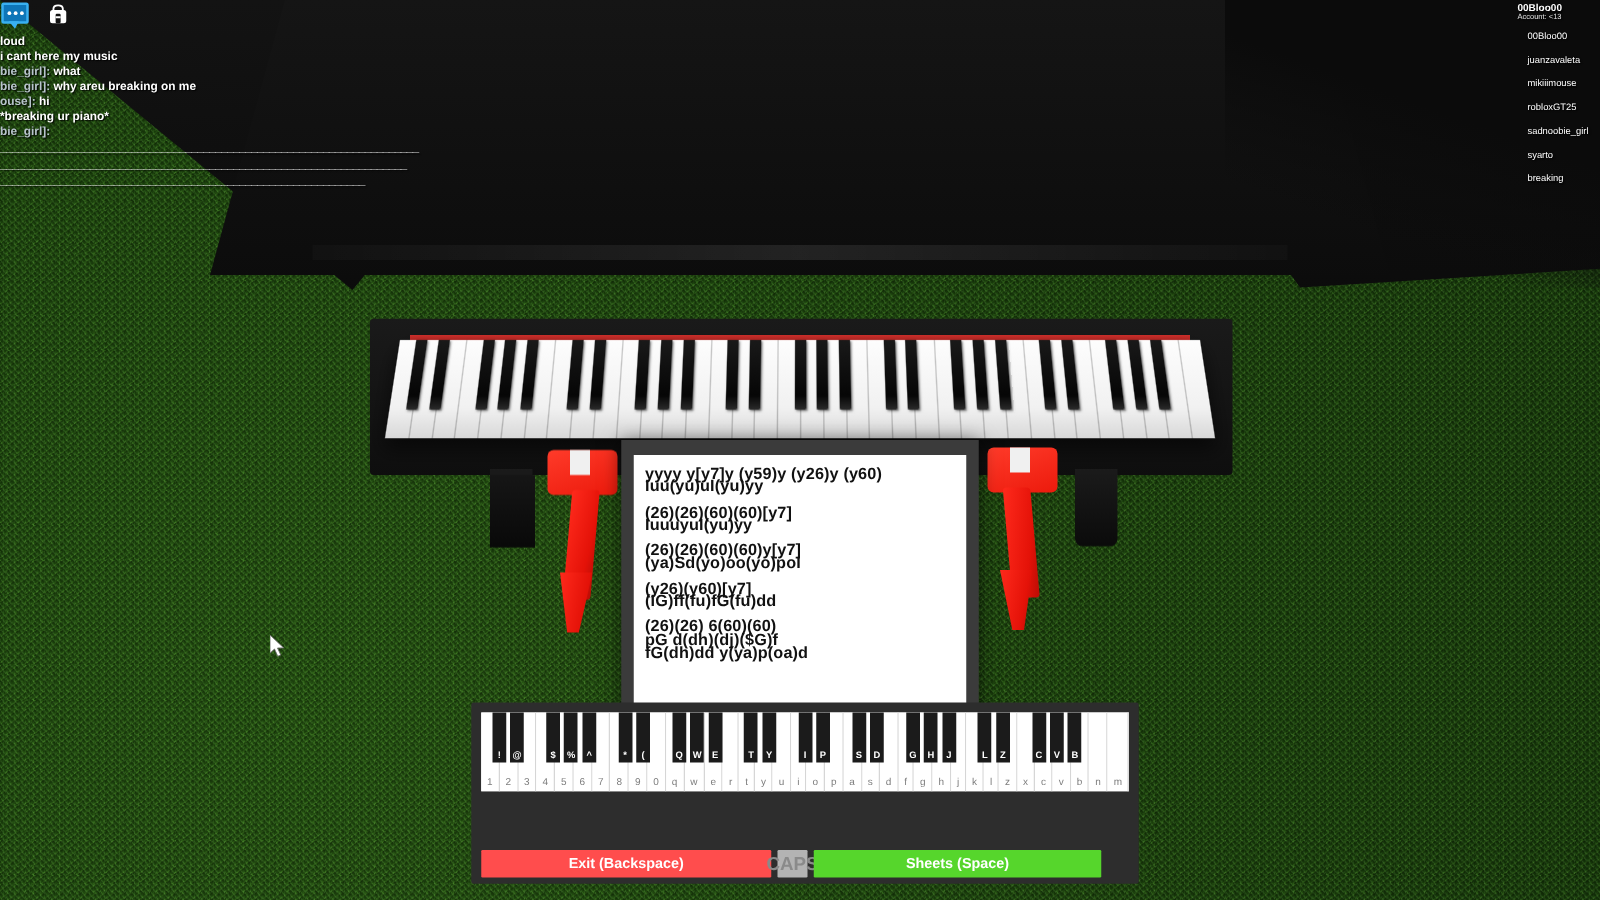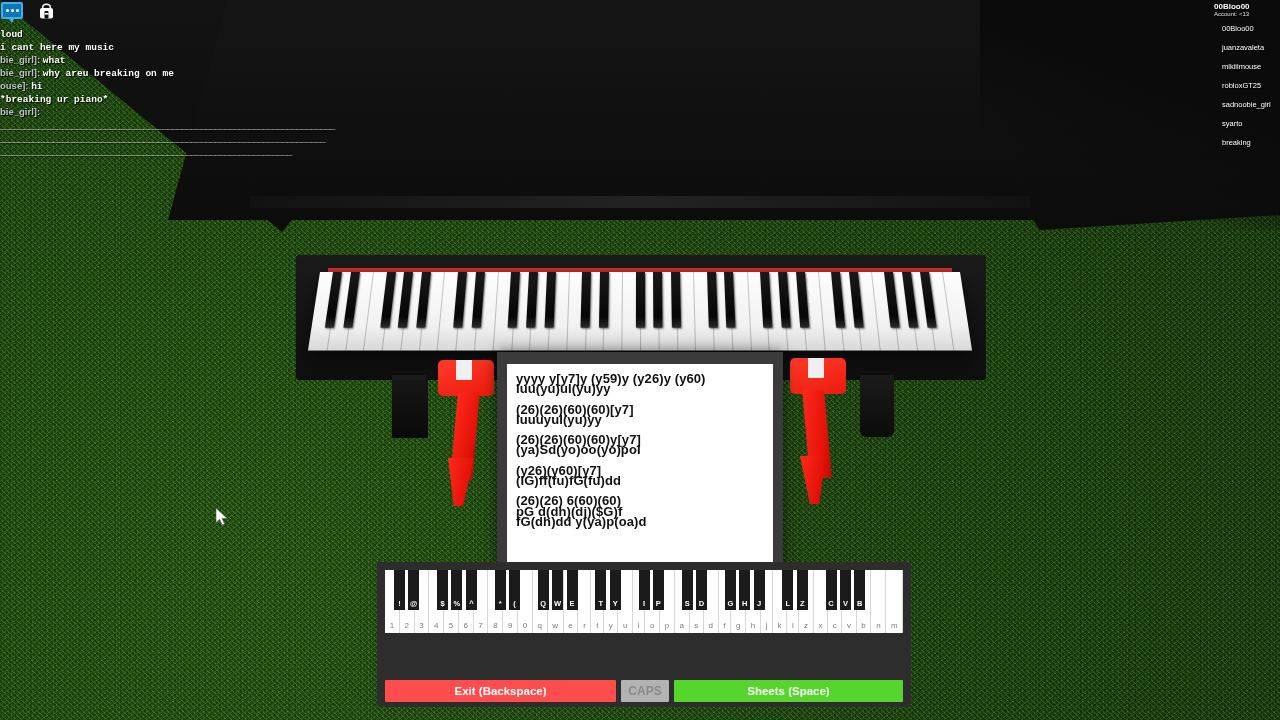--- a/index.html
+++ b/index.html
@@ -140,45 +140,45 @@
     position:absolute; top:0; width:11px; height:40px;
     background:#1b1b1b; z-index:3;
     display:flex; align-items:flex-end; justify-content:center;
   }
   .mk-black .lbl{
     font-size:7.5px; color:#fff; padding-bottom:2px; font-weight:700;
     font-family:"Liberation Sans", sans-serif;
   }
   #btn-row{
     position:absolute; left:8px; top:118px; width:518px; height:22px;
-    display:flex; gap:5px; align-items:flex-end;
+    display:flex; gap:5px; align-items:flex-start;
   }
   .pbtn{
     height:22px; border:none; cursor:pointer;
     font-family:"Liberation Sans", sans-serif;
     font-size:11.5px; font-weight:700; color:#fff;
     display:flex; align-items:center; justify-content:center;
     border-radius:1px;
   }
   #exit-btn{ width:232px; background:#ff4d4d; }
-  #caps-btn{ width:48px; background:#b3b3b3; color:#8a8a8a; font-size:12px;margin-top:13px; }
+  #caps-btn{ width:24px; background:#b3b3b3; color:#8a8a8a; font-size:15px; }
   #sheets-btn{ width:230px; background:#56d62c; }
 
   
   #chat{
     position:absolute; left:0; top:28px; width:380px;
     font-family:"Liberation Sans", sans-serif;
     font-size:9.5px; font-weight:700;
     line-height:12px;
     text-shadow:1px 1px 1px rgba(0,0,0,.95);
   }
   .chat-line{ padding:0 0 0 0; white-space:nowrap; overflow:hidden; }
   .chat-name{ color:#b8c4cc; }
   .chat-name.red{ color:#d14b3e; }
-  .chat-msg{ color:#ffffff;font-family:Liberation Mono, monospace; }
+  .chat-msg{ color:#ffffff; }
   .chat-rule{
     color:#e8e8e8; font-size:9.5px; letter-spacing:-.5px;
     line-height:13px; white-space:nowrap; overflow:hidden;
   }
 
   
   #topbar{ position:absolute; left:0; top:0; width:120px; height:24px; }
   #chat-icon{
     position:absolute; left:1px; top:2px; width:22px; height:17px;
     background:#0e76b8; border:2px solid #39b0f0; border-radius:2px;

